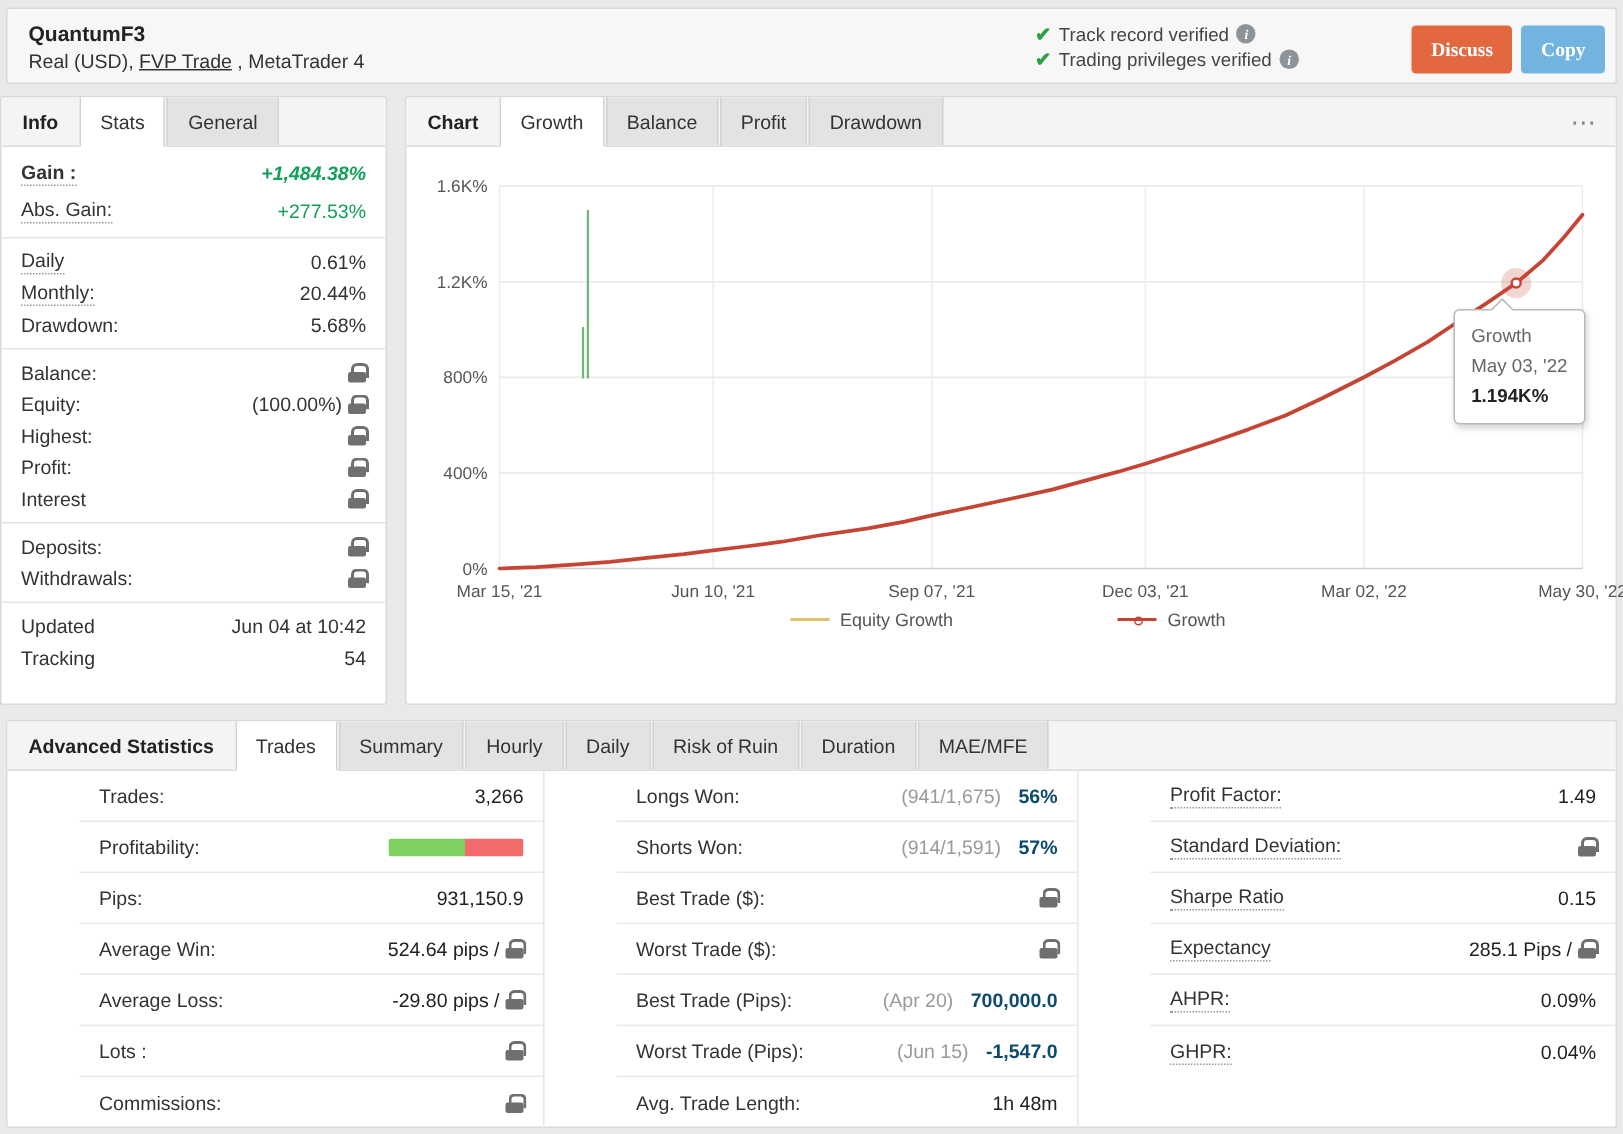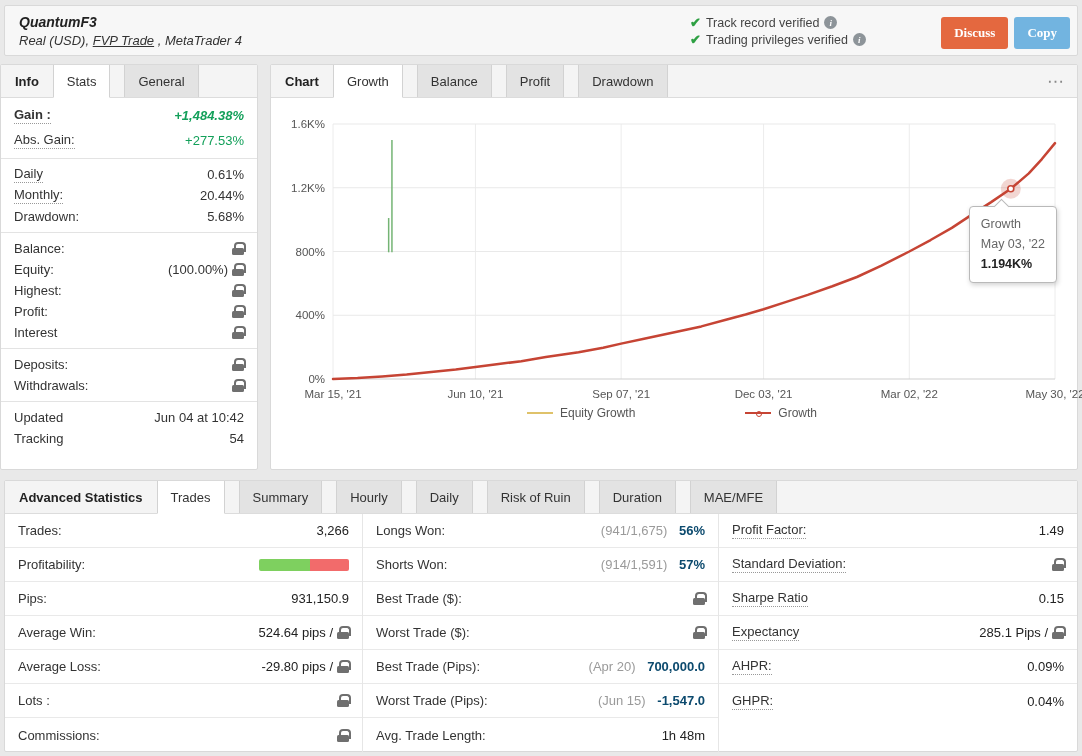--- a/index.html
+++ b/index.html
@@ -2,39 +2,39 @@
 <html><head>
 <meta charset="utf-8">
 <style>
   * { box-sizing: border-box; }
   body { margin:0; background:#e9e9e9; font-family:"Liberation Sans", sans-serif; color:#333; }
   .page { position:relative; width:1082px; height:756px; overflow:hidden; background:#e9e9e9; }
   .panel { position:absolute; background:#fff; border:1px solid #d9d9d9; border-radius:2px; }
 
   
   .topbar { left:4px; top:5px; width:1074px; height:51px; background:#f7f7f7; display:flex; align-items:center; }
-  .acct { padding-left:14px;font-style:italic; }
+  .acct { padding-left:14px; }
   .acct-name { font-weight:bold; font-size:14px; color:#222; }
   .acct-meta { font-size:13px; color:#333; margin-top:3px; }
   .broker-link { text-decoration:underline; color:#333; cursor:pointer; }
   .verify { position:absolute; left:685px; top:8px; font-size:12.5px; color:#444; }
   .verify-row { display:flex; align-items:center; height:17px; }
   .check { font-size:13px; margin-right:5px; font-weight:bold; }
   .info-icon { display:inline-flex; align-items:center; justify-content:center; width:13px; height:13px;
     border-radius:50%; background:#8d9499; color:#fff; font-size:9px; font-weight:bold;
     margin-left:5px; font-family:"Liberation Serif", serif; font-style:italic; }
   .topbar-buttons { position:absolute; right:7px; top:11px; display:flex; gap:6px; }
   .btn { border:none; border-radius:3px; color:#fff; font-weight:bold; font-size:13px; padding:8px 13px;
     cursor:pointer; font-family:Liberation Serif, serif; }
 
   
   .strip { display:flex; align-items:stretch; background:#f4f4f4; border-bottom:1px solid #dcdcdc; height:33px; }
   .strip-title { font-weight:bold; font-size:13px; color:#222; padding:0 14px; display:flex; align-items:center; }
   .tab { font-size:13px; color:#333; padding:0 13px; display:flex; align-items:center; background:#e3e3e3;
-    border-left:1px solid #d2d2d2; border-right:1px solid #d2d2d2; margin-right:14px; cursor:pointer; position:relative; }
+    border-left:1px solid #d2d2d2; border-right:1px solid #d2d2d2; margin-right:1px; cursor:pointer; position:relative; }
   .tab.active { background:#fff; margin-bottom:-1px; z-index:1; border-bottom:1px solid #fff; }
   .chart-menu { margin-left:auto; padding:0 12px; display:flex; align-items:center; color:#888;
     font-size:17px; letter-spacing:1px; cursor:pointer; }
 
   
   .panel-left { left:0; top:64px; width:258px; height:406px; }
   .sgroup { padding:5px 0; border-bottom:1px solid #e3e3e3; }
   .sgroup:last-child { border-bottom:none; }
   .srow { display:flex; justify-content:space-between; align-items:center; height:21px; padding:0 13px; font-size:13px; }
   .srow.tall { height:25px; }
@@ -63,21 +63,21 @@
   .tooltip { position:absolute; background:#fff; border:1px solid #b9b9b9; border-radius:4px;
     box-shadow:1px 2px 5px rgba(0,0,0,0.18); padding:7px 11px 8px; font-size:12.5px; color:#666;
     line-height:1.6; white-space:nowrap; }
   .tooltip::before { content:""; position:absolute; top:-6px; left:26px; width:10px; height:10px; background:#fff;
     border-left:1px solid #b9b9b9; border-top:1px solid #b9b9b9; transform:rotate(45deg); }
   .tt-value { color:#222; font-weight:bold; }
 
   
   .panel-bottom { left:4px; top:480px; width:1074px; height:272px; }
   .stats-grid { display:grid; grid-template-columns:358px 356px 1fr; }
-  .scol { border-right:1px solid #e6e6e6; }
+  .scol { border-right:1px solid #e6e6e6;margin-left:48px; }
   .scol:last-child { border-right:none;text-align:center; }
   .cell { display:flex; justify-content:space-between; align-items:center; height:34px; padding:0 13px;
     border-bottom:1px solid #e9e9e9; font-size:13px; }
   .cell .val { color:#222; }
   .cell .val b { color:#0c4a6e; }
   .bar { width:90px; height:12px; border-radius:2px; overflow:hidden; display:flex; }
   .bar > div { height:100%; }
 </style>
 </head>
 <body>

